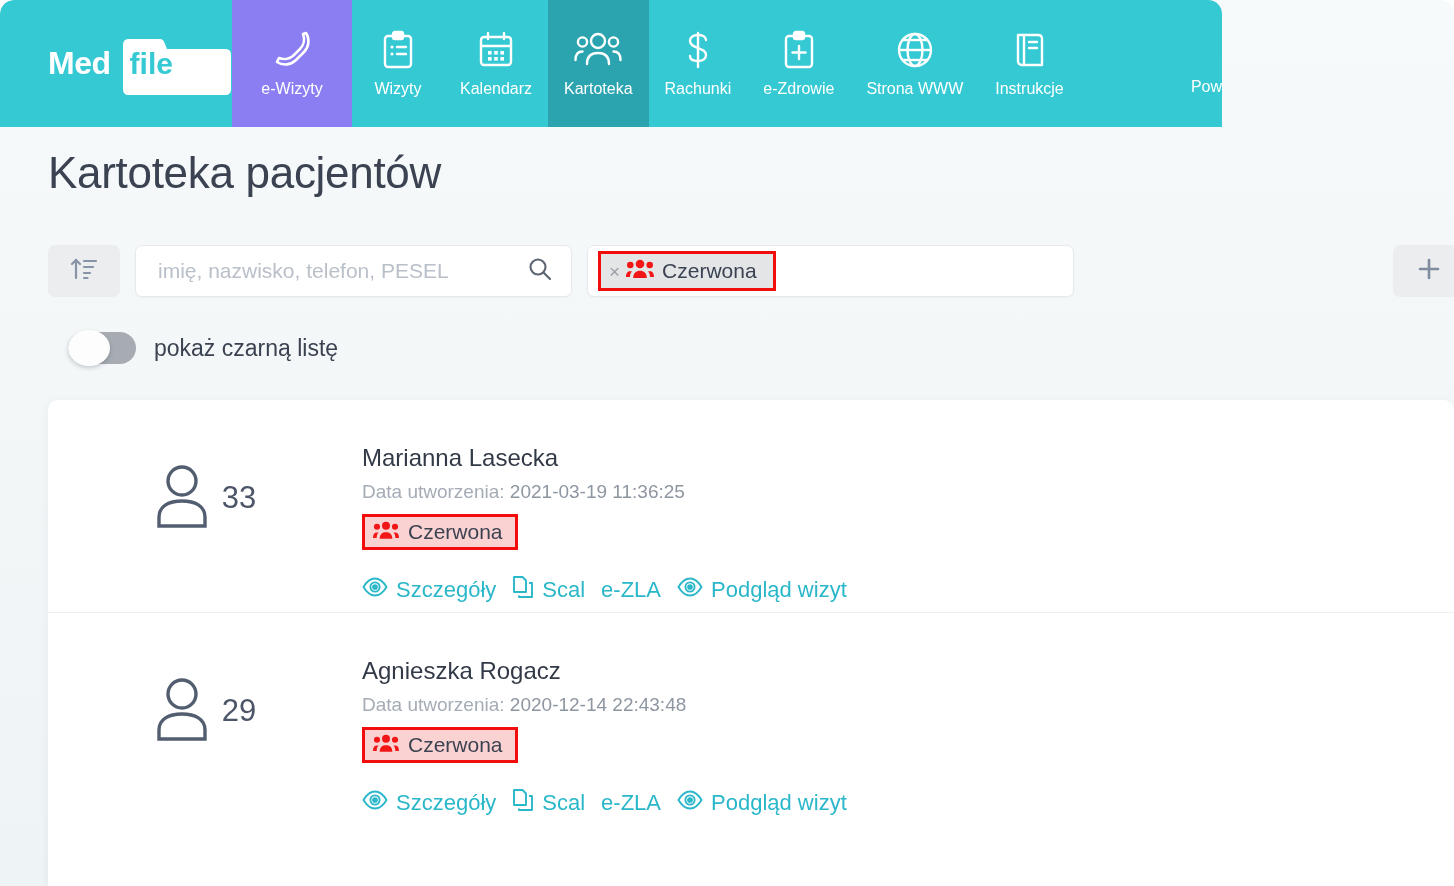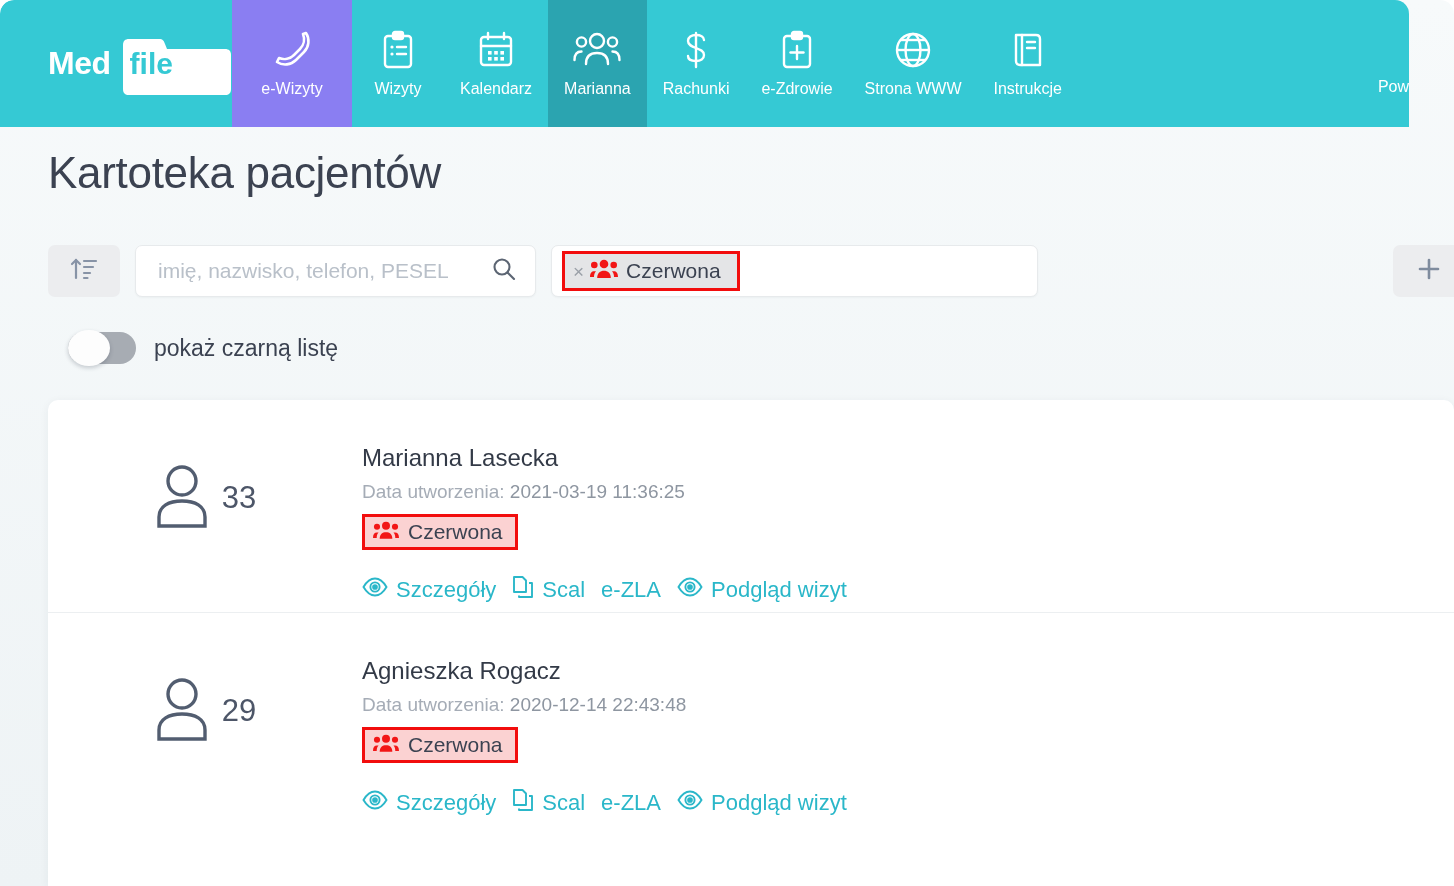--- a/index.html
+++ b/index.html
@@ -18,21 +18,21 @@
     height: 886px;
     background: linear-gradient(180deg, #f7fafb 0%, #eef3f5 100%);
     border-radius: 14px 14px 0 0;
     overflow: hidden;
   }
 
   
   .topnav {
     position: absolute;
     top: 0; left: 0;
-    width: 1409px;
+    width: 1222px;
     height: 127px;
     background: #35c9d4;
     border-radius: 14px 14px 0 0;
     display: flex;
     align-items: stretch;
     overflow: hidden;
   }
 
   .brand {
     width: 232px;
@@ -109,21 +109,21 @@
     gap: 15px;
   }
   .sort-btn {
     width: 72px; height: 52px;
     background: #ecedef;
     border-radius: 7px;
     display: flex; align-items: center; justify-content: center;
     cursor: pointer;
   }
   .search-box {
-    width: 401px; height: 52px;
+    width: 437px; height: 52px;
     background: #ffffff;
     border: 1px solid #e7eaec;
     border-radius: 7px;
     display: flex; align-items: center;
     padding: 0 18px 0 22px;
     box-shadow: 0 1px 2px rgba(20,40,60,.04);
   }
   .search-box input {
     flex: 1;
     border: none; outline: none;
@@ -335,21 +335,21 @@
       <span class="ico">
         <svg width="48" height="40" viewBox="0 0 48 40" fill="none" stroke="#ffffff" stroke-width="2.4" stroke-linecap="round">
           <circle cx="24" cy="11" r="7"></circle>
           <circle cx="8.5" cy="12" r="4.6"></circle>
           <circle cx="39.5" cy="12" r="4.6"></circle>
           <path d="M13 34 C13 26 18 23 24 23 C30 23 35 26 35 34"></path>
           <path d="M1.5 30 C1.5 24 4.5 21.5 8.5 21.5"></path>
           <path d="M46.5 30 C46.5 24 43.5 21.5 39.5 21.5"></path>
         </svg>
       </span>
-      <span class="lbl">Marianna</span>
+      <span class="lbl">Kartoteka</span>
     </div>
 
     <div class="navitem">
       <span class="ico">
         <svg width="30" height="40" viewBox="0 0 30 40" fill="none" stroke="#ffffff" stroke-width="2.4" stroke-linecap="round">
           <line x1="15" y1="3" x2="15" y2="37"></line>
           <path d="M23 10 C23 6.5 19.5 5 15 5 C10.5 5 7 7 7 11 C7 15 11 16.5 15 18 C19 19.5 23 21 23 25 C23 29 19.5 31 15 31 C10.5 31 7 29.5 7 26"></path>
         </svg>
       </span>
       <span class="lbl">Rachunki</span>

